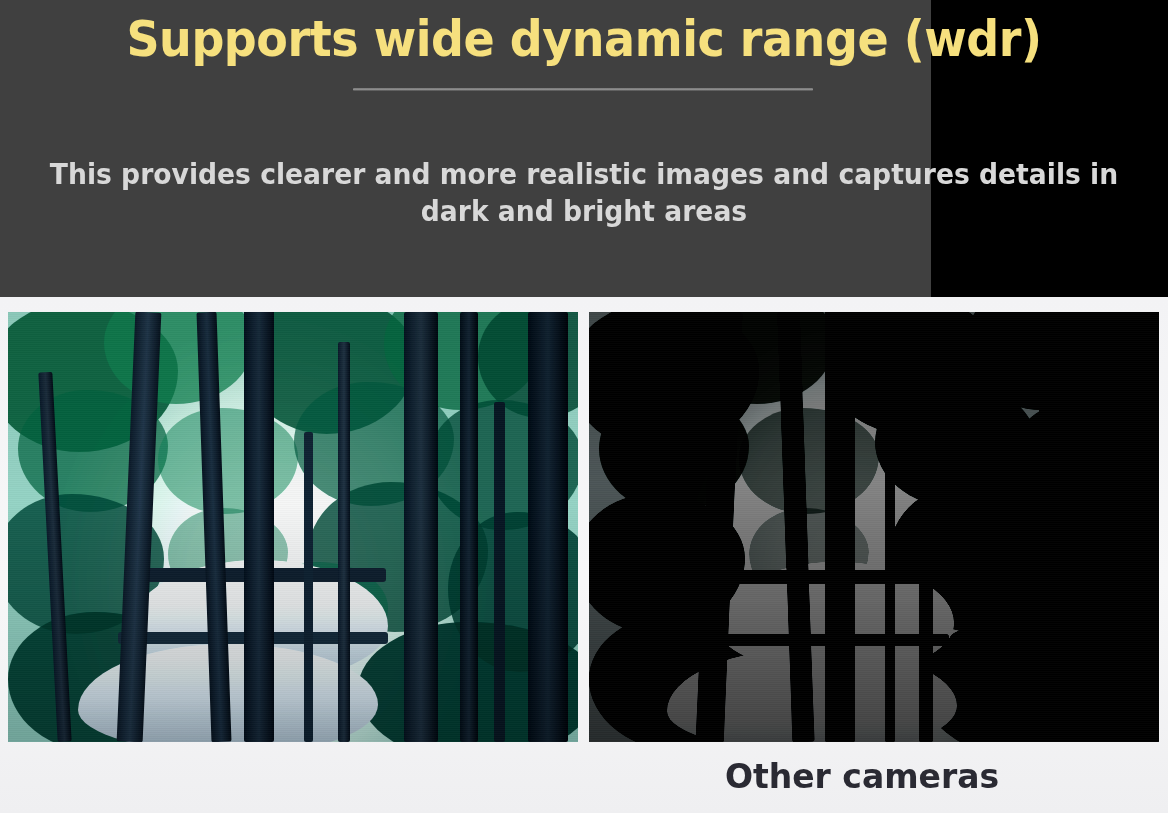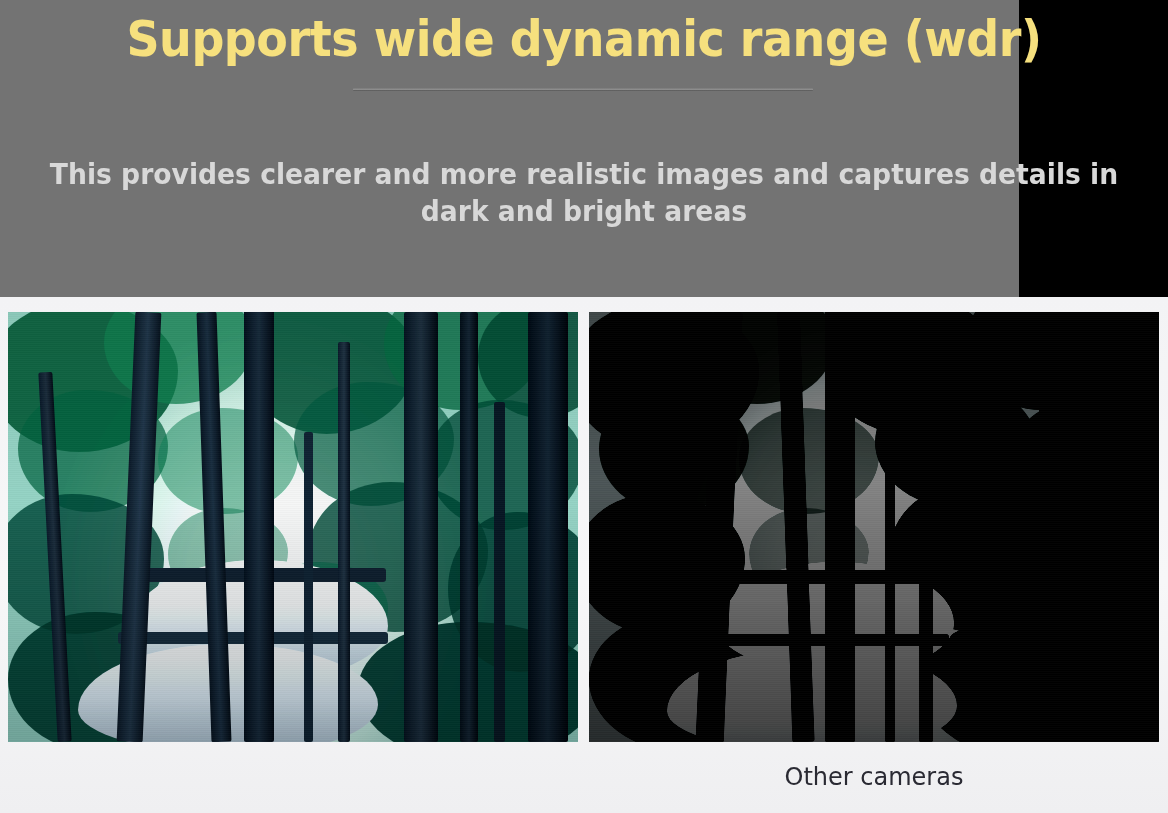--- a/index.html
+++ b/index.html
@@ -12,24 +12,23 @@
     height: 813px;
     overflow: hidden;
     font-family: "Liberation Sans", sans-serif;
     position: relative;
   }
 
   
   .hero {
     position: absolute;
     left: 0; top: 0;
-    width: 1004px;
+    width: 931px;
     height: 297px;
-    background: #737373;
-    padding-left: 15px;
+    background: #404040;
   }
   .hero-title {
     position: absolute;
     left: 0; top: 6px;
     width: 1168px;
     text-align: center;
     font-family: "DejaVu Sans", sans-serif;
     font-weight: bold;
     font-size: 50px;
     line-height: 66px;
@@ -211,24 +210,24 @@
     text-align: center;
   }
   .caption.left {
     left: 0px; width: 570px;
     font-family: "Liberation Sans", sans-serif;
     font-weight: normal;
     font-size: 34px;
     color: #1b1b1f;
   }
   .caption.right {
-    left: 581px; width: 570px;
+    left: 569px; width: 570px;
     font-family: "DejaVu Sans", sans-serif;
-    font-weight: normal;
-    font-size: 24px;
+    font-weight: bold;
+    font-size: 33px;
     color: #2a2a33;
   }
 </style>
 </head>
 <body>
 
 <div class="hero">
   <div class="hero-title">Supports wide dynamic range (wdr)</div>
 
   <div class="hero-divider"></div>

